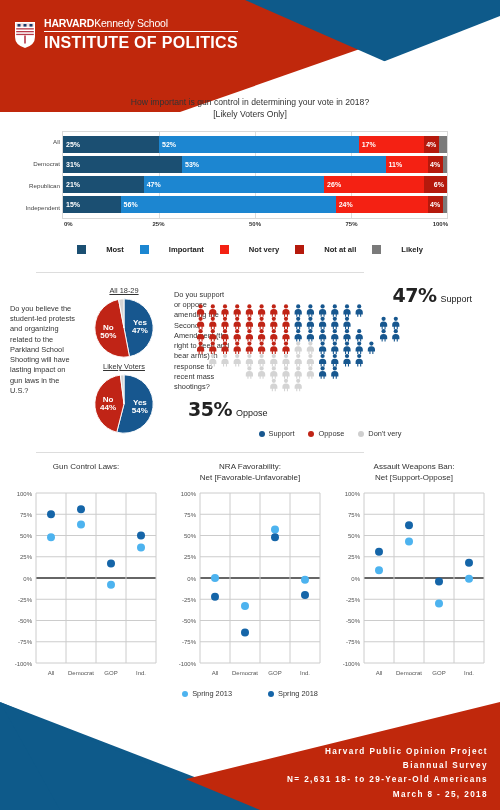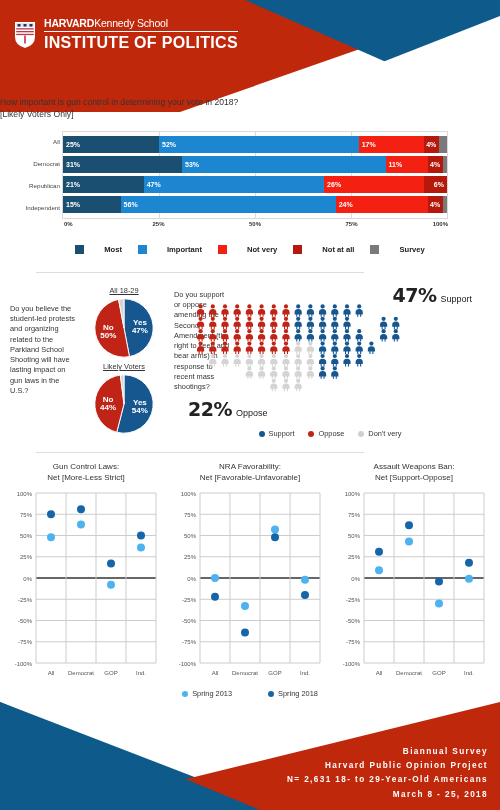--- a/index.html
+++ b/index.html
@@ -29,21 +29,21 @@
   #shield { width: 22px; height: 28px; }
   .logo-text { color: #ffffff; line-height: 1.05; }
   #logo-line1 { font-size: 10.5px; font-weight: bold; letter-spacing: -0.2px; }
   #logo-line1 .light { font-weight: normal; }
   #logo-rule { height: 1px; background: #ffffff; margin: 2px 0 3px 0; width: 100%; }
   #logo-line2 { font-size: 16px; font-weight: bold; letter-spacing: 0.3px; }
 
   
   #sec1 { position: absolute; left: 0; top: 96px; width: 500px; }
   .chart-title {
-    font-size: 8.6px; color: #333333; line-height: 1.45;
+    text-align: center; font-size: 8.6px; color: #333333; line-height: 1.45;
   }
   #bars-area {
     position: relative;
     margin: 10px 0 0 0;
     height: 100px;
   }
   #bar-labels {
     position: absolute; left: 8px; top: 0; width: 52px; height: 88px;
     display: flex; flex-direction: column; justify-content: space-around;
   }
@@ -241,21 +241,21 @@
         <div class="legend-item">
           <span class="legend-swatch" style="background: rgb(244, 33, 19);"></span>
           <span class="legend-label">Not very</span>
         </div>
         <div class="legend-item">
           <span class="legend-swatch" style="background: rgb(181, 25, 12);"></span>
           <span class="legend-label">Not at all</span>
         </div>
         <div class="legend-item">
           <span class="legend-swatch" style="background: rgb(122, 122, 122);"></span>
-          <span class="legend-label">Survey</span>
+          <span class="legend-label">Likely</span>
         </div>
       </div>
   </div>
 
   <div class="divider" style="position:absolute; top:272px; left:18px; right:18px;"></div>
 
   <div id="sec2">
     <div id="sec2-inner">
       <div class="q-text">Do you believe the student-led protests and organizing related to the Parkland School Shooting will have lasting impact on gun laws in the U.S.?</div>
 
@@ -282,21 +282,21 @@
           </svg>
         </div>
 
       <div id="picto-col">
         <div class="q-text" style="width:58px; padding-top:4px;">Do you support or oppose amending the Second Amendment (the right to keep and bear arms) in response to recent mass shootings?</div>
         <div id="picto-top">
           <span class="big-pct">47%</span>
           <span class="big-pct-label">Support</span>
         </div>
         <div id="picto-bottom">
-          <span class="big-pct">22%</span>
+          <span class="big-pct">35%</span>
           <span class="big-pct-label">Oppose</span>
         </div>
         <svg id="picto-svg" width="220" height="88">
             <g transform="translate(0,0)" fill="#c02416">
               <circle cx="4.6" cy="2.4" r="2.1"></circle>
               <path d="M4.6 5.1 c-2.6 0 -3.6 1.4 -3.6 3.2 v2.1 h1.6 v2.4 h1.1 v-2.4 h1.8 v2.4 h1.1 v-2.4 h1.6 v-2.1 c0 -1.8 -1 -3.2 -3.6 -3.2 z"></path>
             </g>
             <g transform="translate(12.2,0)" fill="#c02416">
               <circle cx="4.6" cy="2.4" r="2.1"></circle>
               <path d="M4.6 5.1 c-2.6 0 -3.6 1.4 -3.6 3.2 v2.1 h1.6 v2.4 h1.1 v-2.4 h1.8 v2.4 h1.1 v-2.4 h1.6 v-2.1 c0 -1.8 -1 -3.2 -3.6 -3.2 z"></path>
@@ -648,21 +648,20 @@
     </div>
   </div>
 
   <div class="divider" style="position:absolute; top:452px; left:18px; right:18px;"></div>
 
   <div id="sec3">
     <div id="scatters">
         <div class="scatter-box">
           <div class="scatter-title">
             <div>Gun Control Laws:</div>
-            <div>Net [More-Less Strict]</div>
           </div>
           <svg class="scatter-svg" width="160" height="196">
             <line x1="30" x2="150" y1="6" y2="6" stroke="#cccccc" stroke-width="1"></line>
             <text x="26" y="8.5" text-anchor="end" font-size="6">100%</text>
             <line x1="30" x2="150" y1="27.25" y2="27.25" stroke="#cccccc" stroke-width="1"></line>
             <text x="26" y="29.75" text-anchor="end" font-size="6">75%</text>
             <line x1="30" x2="150" y1="48.5" y2="48.5" stroke="#cccccc" stroke-width="1"></line>
             <text x="26" y="51" text-anchor="end" font-size="6">50%</text>
             <line x1="30" x2="150" y1="69.75" y2="69.75" stroke="#cccccc" stroke-width="1"></line>
             <text x="26" y="72.25" text-anchor="end" font-size="6">25%</text>
@@ -795,20 +794,20 @@
   </div>
 
   <div id="footer">
     <svg id="footer-svg" width="500" height="108">
       <polygon points="0,0 500,0 500,108 0,108" fill="#ffffff"></polygon>
       <polygon points="0,0 0,108 280,108" fill="#0e5a8a"></polygon>
       <polygon points="500,0 500,108 60,108" fill="#c0280c"></polygon>
       <polygon points="0,0 260,108 60,108" fill="#0e5a8a"></polygon>
     </svg>
     <div id="footer-text">
+      <div>Harvard Public Opinion Project</div>
       <div>Biannual Survey</div>
-      <div>Harvard Public Opinion Project</div>
       <div>N= 2,631 18- to 29-Year-Old Americans</div>
       <div>March 8 - 25, 2018</div>
     </div>
   </div>
 
 </div>
 
 </body></html>

